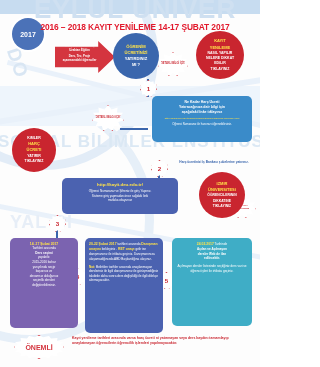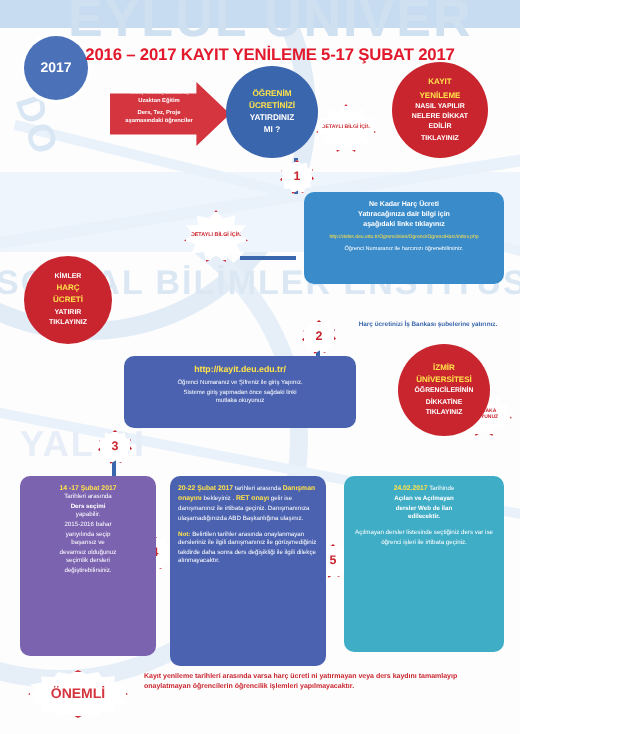--- a/index.html
+++ b/index.html
@@ -142,21 +142,21 @@
     <div class="diag" style="left:8px;top:60px;width:300px;height:5px;transform:rotate(14deg);"></div>
     <div class="diag" style="left:-10px;top:120px;width:300px;height:6px;transform:rotate(-9deg);"></div>
     <div class="diag" style="left:-20px;top:200px;width:320px;height:5px;transform:rotate(11deg);"></div>
     <div class="wm wm-arc" style="left:34px;top:-6px;color:#cfe0f1;">EYLÜL ÜNİVER</div>
     <div class="wm" style="left:2px;top:52px;font-size:19px;color:#d9e6f3;transform:rotate(72deg);">DO</div>
     <div class="wm" style="left:-2px;top:132px;font-size:17px;color:#dbe8f4;">SOSYAL BİLİMLER ENSTİTÜSÜ</div>
     <div class="wm" style="left:10px;top:212px;font-size:18px;color:#e7eef7;">YAL Bİ</div>
   </div>
 
   <div class="yearbadge">2017</div>
-  <div class="title">2016 – 2017 KAYIT YENİLEME 5-17 ŞUBAT 2017</div>
+  <div class="title">2016 – 2018 KAYIT YENİLEME 14-17 ŞUBAT 2017</div>
 
   <div class="redarrow">
     <div class="ra-in">
       <span>Tezli, Tezsiz, Doktora,</span><br>
       <span>Uzaktan Eğitim</span>
       <span class="sep"></span>
       <span>Ders, Tez, Proje</span><br>
       <span>aşamasındaki öğrenciler</span>
     </div>
   </div>

